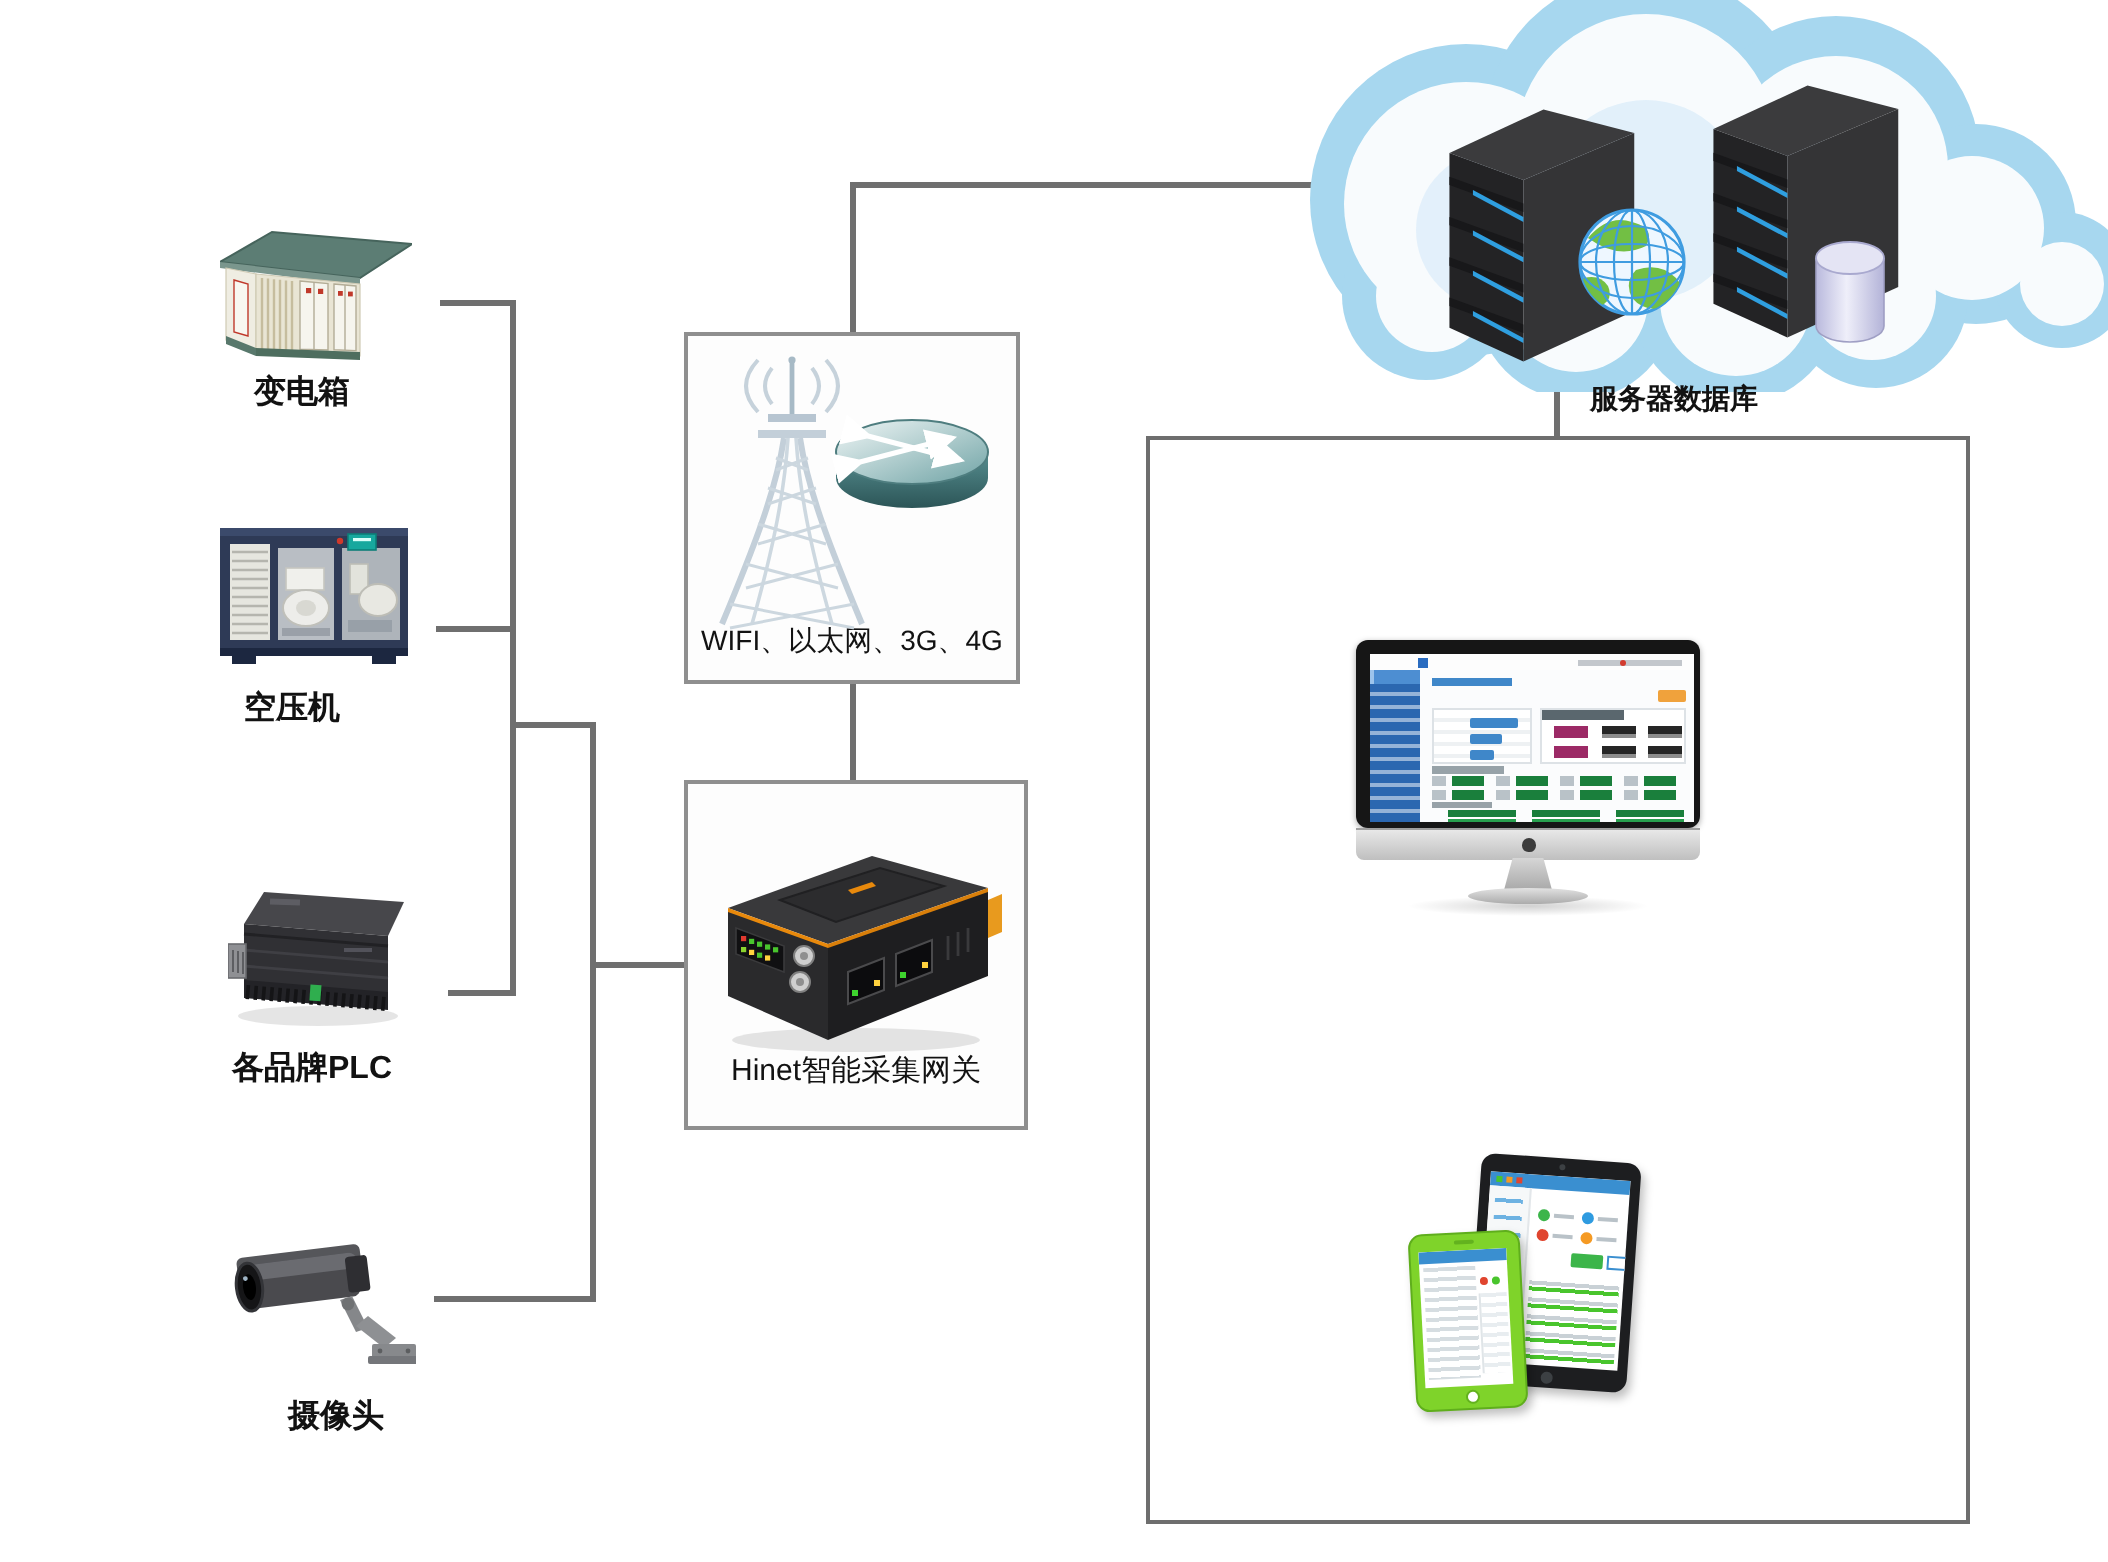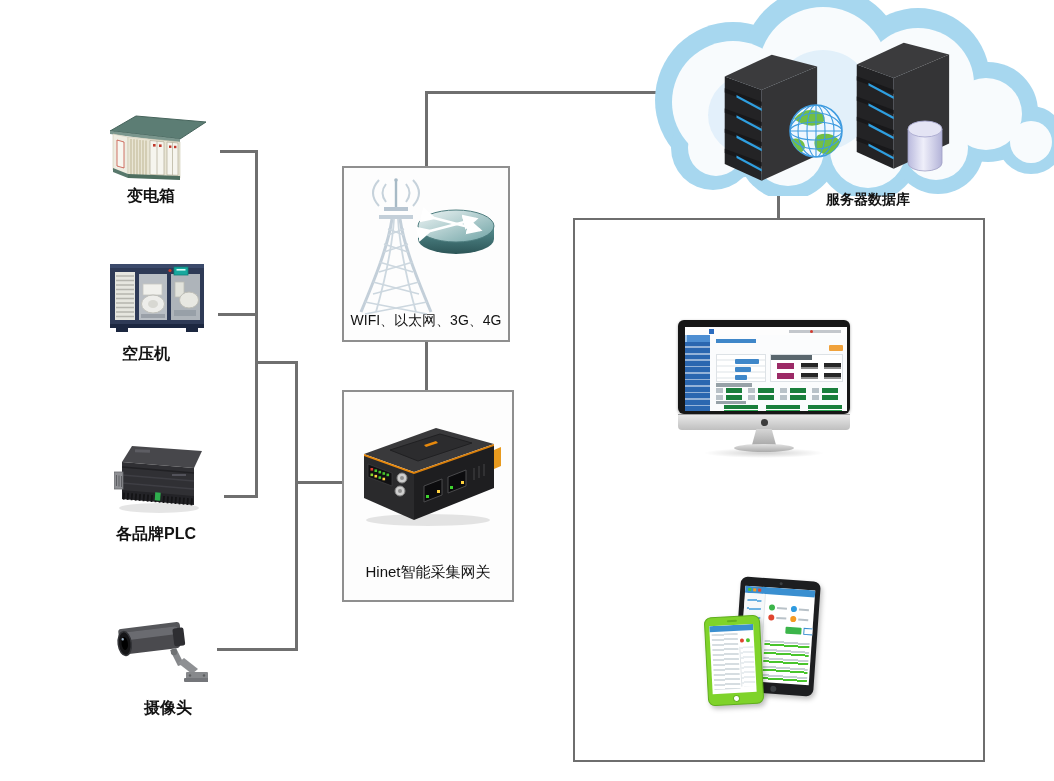--- a/index.html
+++ b/index.html
@@ -4,27 +4,27 @@
 <style>
   html,body{margin:0;padding:0;}
   body{width:1054px;height:781px;position:relative;background:#fff;overflow:hidden;
        font-family:"Liberation Sans","DejaVu Sans",sans-serif;}
   .abs{position:absolute;}
   
   .line{position:absolute;background:#6f6f6f;z-index:1;}
   
   .obox{position:absolute;background:#fdfdfd;border:2px solid #8f8f8f;z-index:2;box-sizing:border-box;}
   #wifi-box{left:342px;top:166px;width:168px;height:176px;}
-  #gw-box{left:342px;top:390px;width:172px;height:212px;}
+  #gw-box{left:342px;top:390px;width:172px;height:175px;}
   #main-box{left:573px;top:218px;width:412px;height:544px;border-color:#6e6e6e;background:#fff;}
   
   .dev-label{position:absolute;font-weight:700;font-size:16px;color:#121212;text-align:center;z-index:2;}
   .box-label{position:absolute;left:0;width:100%;text-align:center;font-weight:400;color:#121212;}
   .blue-label{position:absolute;text-align:center;font-weight:700;font-size:25px;color:#1899d6;letter-spacing:1px;}
-  #cloud-label{position:absolute;left:795px;top:191px;width:115px;text-align:right;
+  #cloud-label{position:absolute;left:795px;top:191px;width:115px;text-align:left;
                font-weight:700;font-size:14px;color:#121212;z-index:4;}
   
   #cloud{left:618px;top:0;width:436px;height:196px;z-index:3;}
   
   .art{position:absolute;z-index:2;}
   
   #monitor{left:676px;top:318px;width:176px;height:150px;z-index:3;}
   .m-frame{position:absolute;left:2px;top:2px;width:172px;height:94px;background:#161616;border-radius:6px;box-shadow:0 1px 3px rgba(0,0,0,.35);}
   .m-screen{position:absolute;left:7px;top:7px;width:162px;height:84px;background:#fff;overflow:hidden;}
   .s-top{position:absolute;left:0;top:0;width:100%;height:8px;background:#fdfdfd;border-bottom:1px solid #e4e7ea;}

